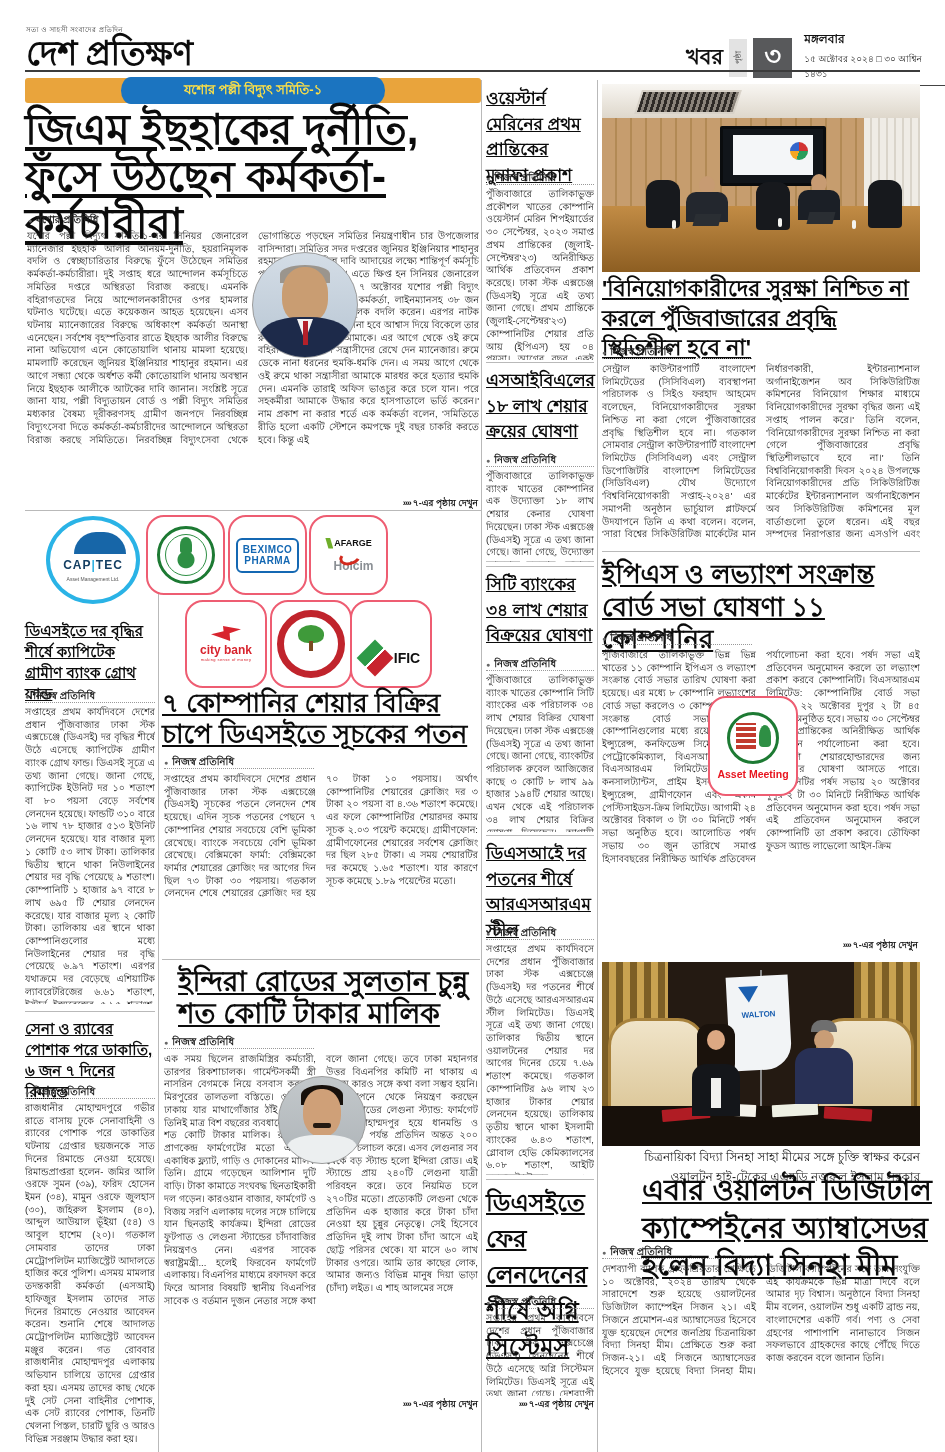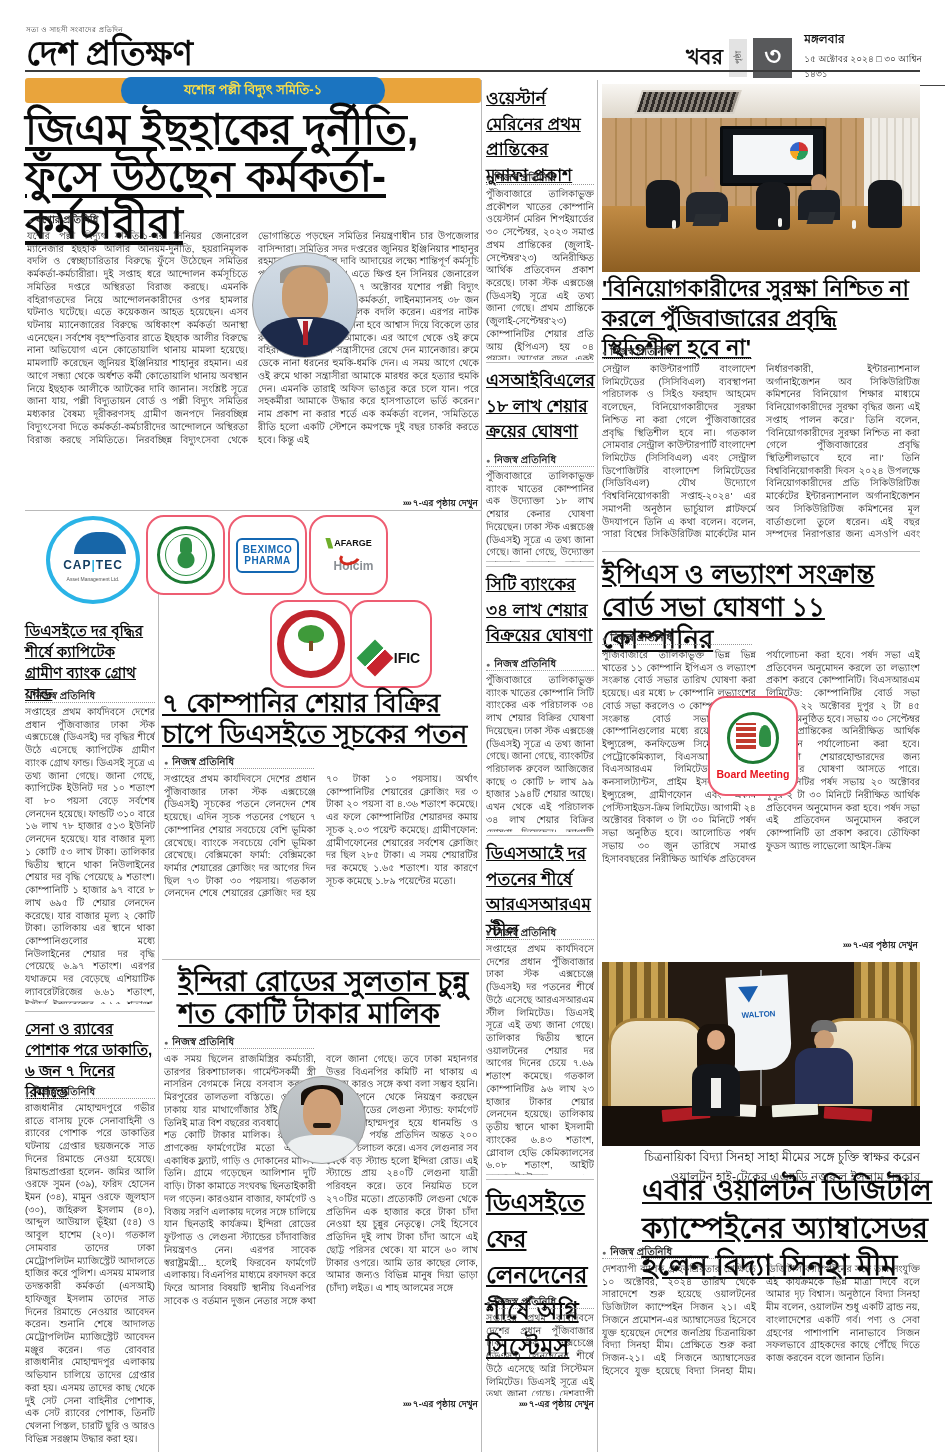--- a/index.html
+++ b/index.html
@@ -286,21 +286,21 @@
     <span class="dot">●</span>
       <span>নিজস্ব প্রতিনিধি</span>
   </div>
   <div class="rc byline-rule" style="top:642px;width:150px;"></div>
   <div class="rc bodytxt cols2" style="top:649px;height:300px;">পুঁজিবাজারে তালিকাভুক্ত ভিন্ন ভিন্ন খাতের ১১ কোম্পানি ইপিএস ও লভ্যাংশ সংক্রান্ত বোর্ড সভার তারিখ ঘোষণা করা হয়েছে। এর মধ্যে ৮ কোম্পানি লভ্যাংশের বোর্ড সভা করলেও ৩ কোম্পানি ইপিএস সংক্রান্ত বোর্ড সভা করবে। কোম্পানিগুলোর মধ্যে রয়েছে প্রিমিয়ার ইন্স্যুরেন্স, কনফিডেন্স সিমেন্ট, সিভিও পেট্রোকেমিক্যাল, বিএসআরএম স্টিল, বিএসআরএম লিমিটেড, আইটি কনসালট্যান্টস, প্রাইম ইসলামী লাইফ ইন্স্যুরেন্স, গ্রামীণফোন এবং একমি পেস্টিসাইডস-ক্রিম লিমিটেড। আগামী ২৪ অক্টোবর বিকাল ৩ টা ৩০ মিনিটে পর্ষদ সভা অনুষ্ঠিত হবে। আলোচিত পর্ষদ সভায় ৩০ জুন তারিখে সমাপ্ত হিসাববছরের নিরীক্ষিত আর্থিক প্রতিবেদন পর্যালোচনা করা হবে। পর্ষদ সভা এই প্রতিবেদন অনুমোদন করলে তা লভ্যাংশ প্রকাশ করবে কোম্পানিটি। বিএসআরএম লিমিটেড: কোম্পানিটির বোর্ড সভা আগামী ২২ অক্টোবর দুপুর ২ টা ৪৫ মিনিটে অনুষ্ঠিত হবে। সভায় ৩০ সেপ্টেম্বর সমাপ্ত প্রান্তিকের অনিরীক্ষিত আর্থিক প্রতিবেদন পর্যালোচনা করা হবে। পাশাপাশি শেয়ারহোল্ডারদের জন্য লভ্যাংশের ঘোষণা আসতে পারে। কোম্পানিটির পর্ষদ সভায় ২০ অক্টোবর দুপুর ২ টা ৩০ মিনিটে নিরীক্ষিত আর্থিক প্রতিবেদন অনুমোদন করা হবে। পর্ষদ সভা এই প্রতিবেদন অনুমোদন করলে কোম্পানিটি তা প্রকাশ করবে। তৌফিকা ফুডস অ্যান্ড লাভেলো আইস-ক্রিম</div>
   <div class="dse-card">
     <div class="dse-circle">
       <div class="dse-bricks"></div>
       <div class="dse-leaf"></div>
     </div>
-    <div class="dse-word">Board Meeting</div>
+    <div class="dse-word">Asset Meeting</div>
   </div>
   <div class="more" style="left:798px;top:938px;width:120px;">
     <span class="arr">»»</span><span>৭-এর পৃষ্ঠায় দেখুন</span>
   </div>
 
   <div class="wp">
     <div class="wp-curtain" style="left:0;"></div>
     <div class="wp-curtain" style="right:0;"></div>
     <div class="wp-pole"></div>
     <div class="wp-flag">
@@ -374,20 +374,25 @@
     </div>
   </div>
   <div class="lcard" style="left:309px;top:515px;width:75px;height:76px;">
     <div class="laf-line">
       <span class="laf-l"></span>
       <span>AFARGE</span>
     </div>
     <div class="laf-swoosh"></div>
     <div class="laf-holcim">Holcim</div>
   </div>
+  <div class="lcard" style="left:185px;top:600px;width:78px;height:84px;">
+    <div class="cb-flag"></div>
+    <div class="cb-word">city bank</div>
+    <div class="cb-sub">making sense of money</div>
+  </div>
   <div class="lcard" style="left:270px;top:600px;width:78px;height:84px;">
     <div class="pub-ring">
       <div class="pub-tree"></div>
       <div class="pub-trunk"></div>
     </div>
   </div>
   <div class="lcard" style="left:350px;top:600px;width:78px;height:84px;">
     <div class="ific-row">
       <div class="ific-mark"></div>
       <div class="ific-word">IFIC</div>

